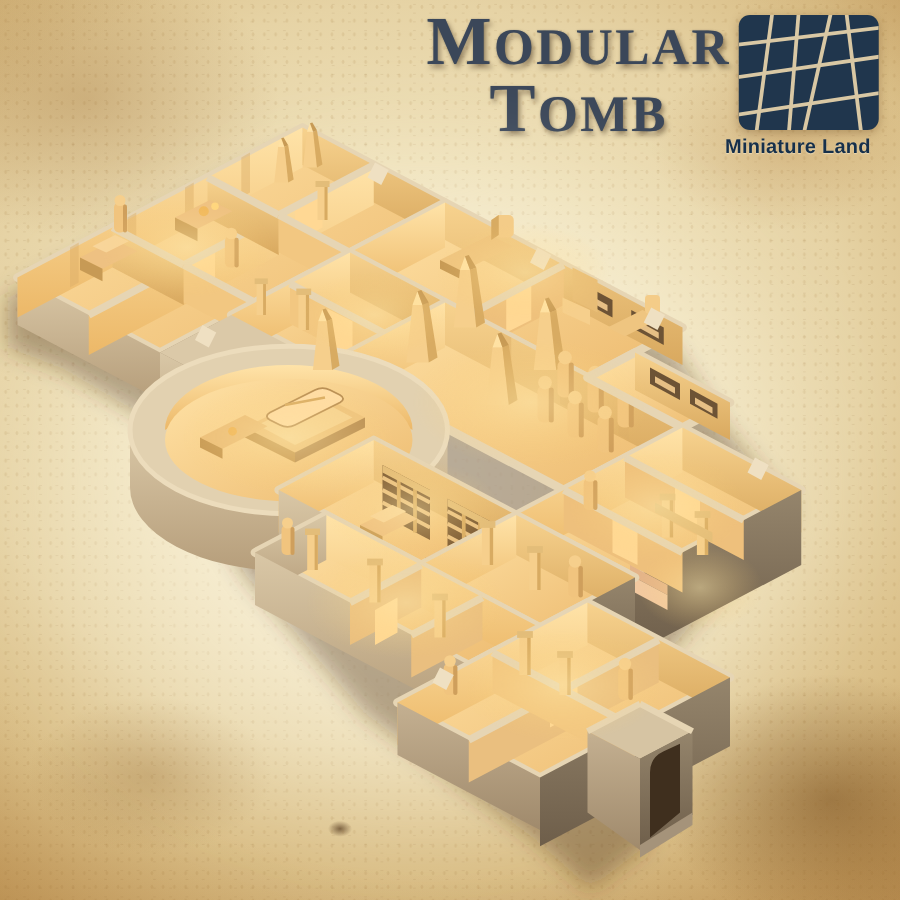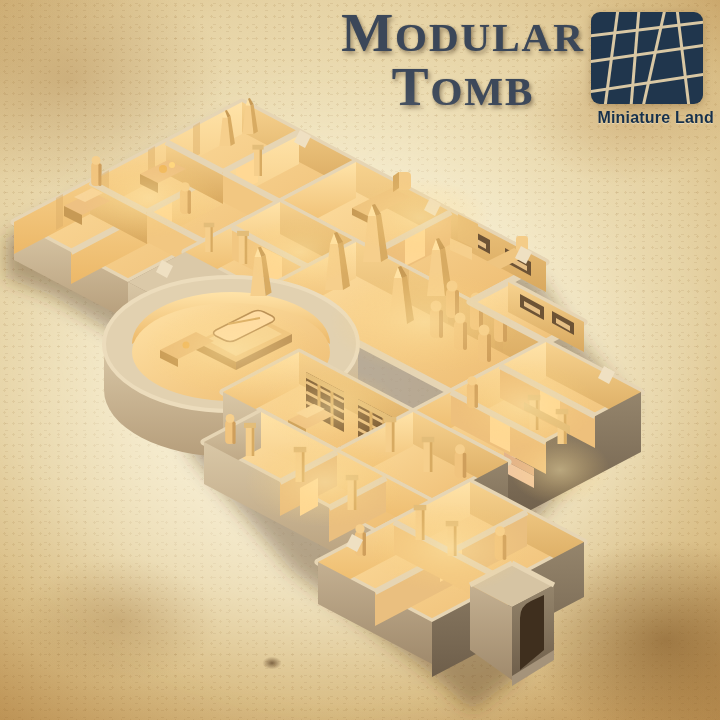--- a/index.html
+++ b/index.html
@@ -18,21 +18,21 @@
       radial-gradient(95% 80% at 46% 42%, #f4ead0 0%, #eee0b8 30%, #e6d3a5 52%, #d9bd85 70%, #c9a264 85%, #b68a4e 100%);
     background-size:9px 11px, 13px 7px, auto, auto, auto, auto, auto, auto, auto;
   }
   .title{
     position:absolute;left:318px;top:8px;width:290px;text-align:center;
     color:#3b4759;font-weight:700;line-height:49px;letter-spacing:2px;
     text-shadow:2px 3px 4px rgba(86,68,44,.55), 0 0 1px rgba(59,71,89,.6);
   }
   .title-line{font-size:41px;text-transform:uppercase;}
   .title-line::first-letter{font-size:55px;}
-  .logo{position:absolute;right:6px;top:12px;width:134px;text-align:right;}
+  .logo{position:absolute;right:6px;top:12px;width:134px;text-align:left;}
   .logo-box{
     width:112px;height:92px;margin:0 auto;background:#20364d;border-radius:9px;
     box-shadow:0 2px 8px rgba(110,75,35,.35);overflow:hidden;
   }
   .logo-text{
     margin-top:5px;font-family:"Liberation Sans", sans-serif;font-weight:700;
     font-size:16px;color:#16304b;letter-spacing:.2px;
     text-shadow:0 1px 1px rgba(255,248,225,.5);
   }
   .scene{position:absolute;left:0;top:0;}

